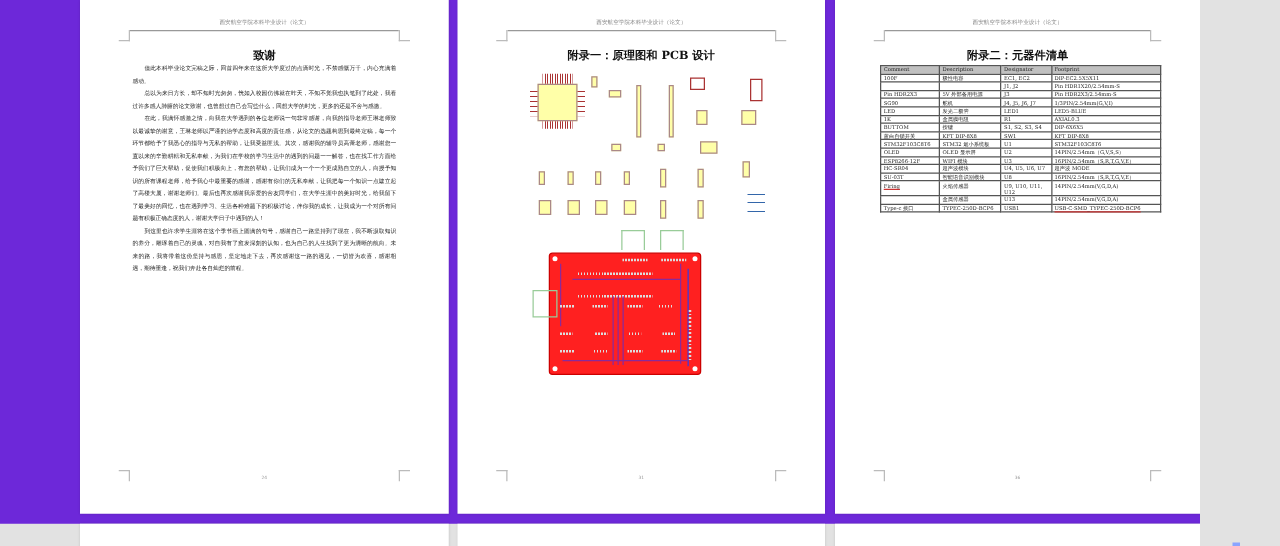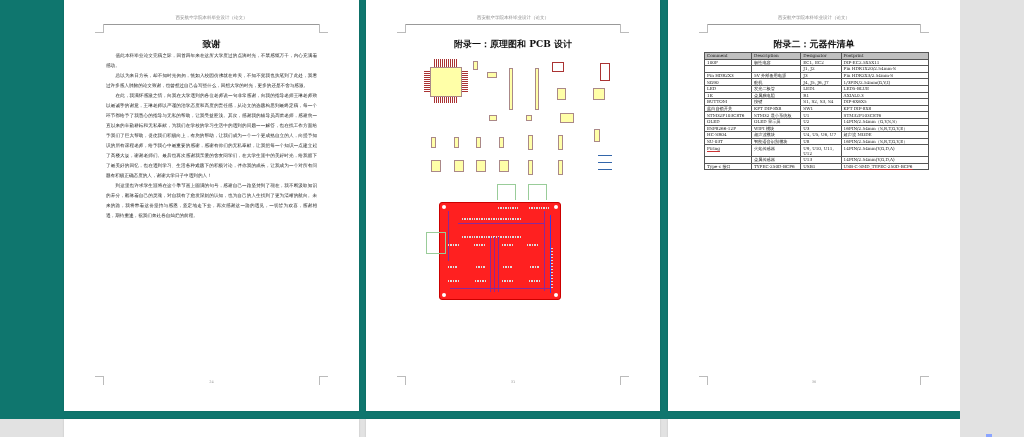--- a/index.html
+++ b/index.html
@@ -1,17 +1,17 @@
 <!DOCTYPE html>
 <html><head>
 <meta charset="utf-8">
 <style>
   * { box-sizing: border-box; margin: 0; padding: 0; }
   html, body { width: 1024px; height: 437px; overflow: hidden; background: #e2e2e2; font-family: "DejaVu Serif", serif; }
-  .workspace { position: relative; width: 1024px; height: 419px; background: #0f766e; }
+  .workspace { position: relative; width: 1024px; height: 419px; background: #6d28d9; }
   .page { position: absolute; background: #fff; box-shadow: 0 0 2px rgba(0,0,0,0.15); overflow: hidden; }
   .p1 { left: 64px; top: 0; width: 295px; height: 411px; }
   .p2 { left: 366px; top: 0; width: 294px; height: 411px; }
   .p3 { left: 668px; top: 0; width: 292px; height: 411px; }
   .p1b { left: 64px; top: 419px; width: 295px; height: 30px; }
   .p2b { left: 366px; top: 419px; width: 294px; height: 30px; }
   .p3b { left: 668px; top: 419px; width: 292px; height: 30px; }
 
   .hdr { position: absolute; top: 15px; left: 0; right: 0; text-align: center; font-size: 4.5px; color: #888; font-family: "DejaVu Sans", sans-serif; }
   .hdr-line { position: absolute; top: 24px; left: 40px; right: 40px; border-top: 0.8px solid #999; }

